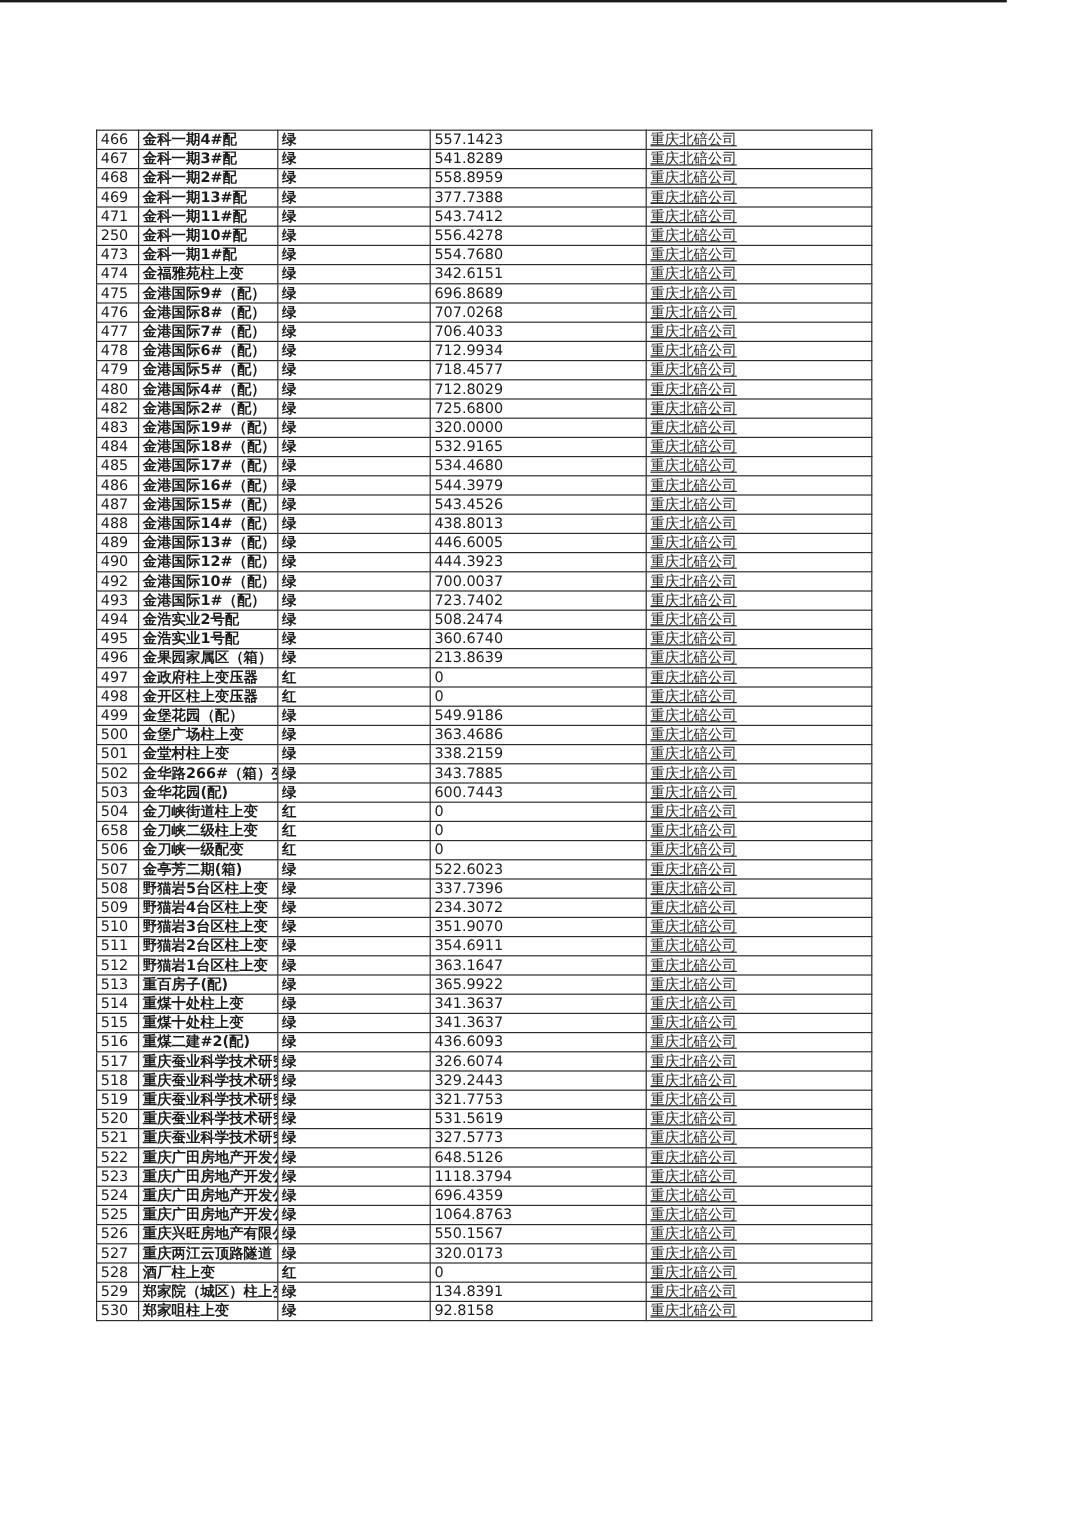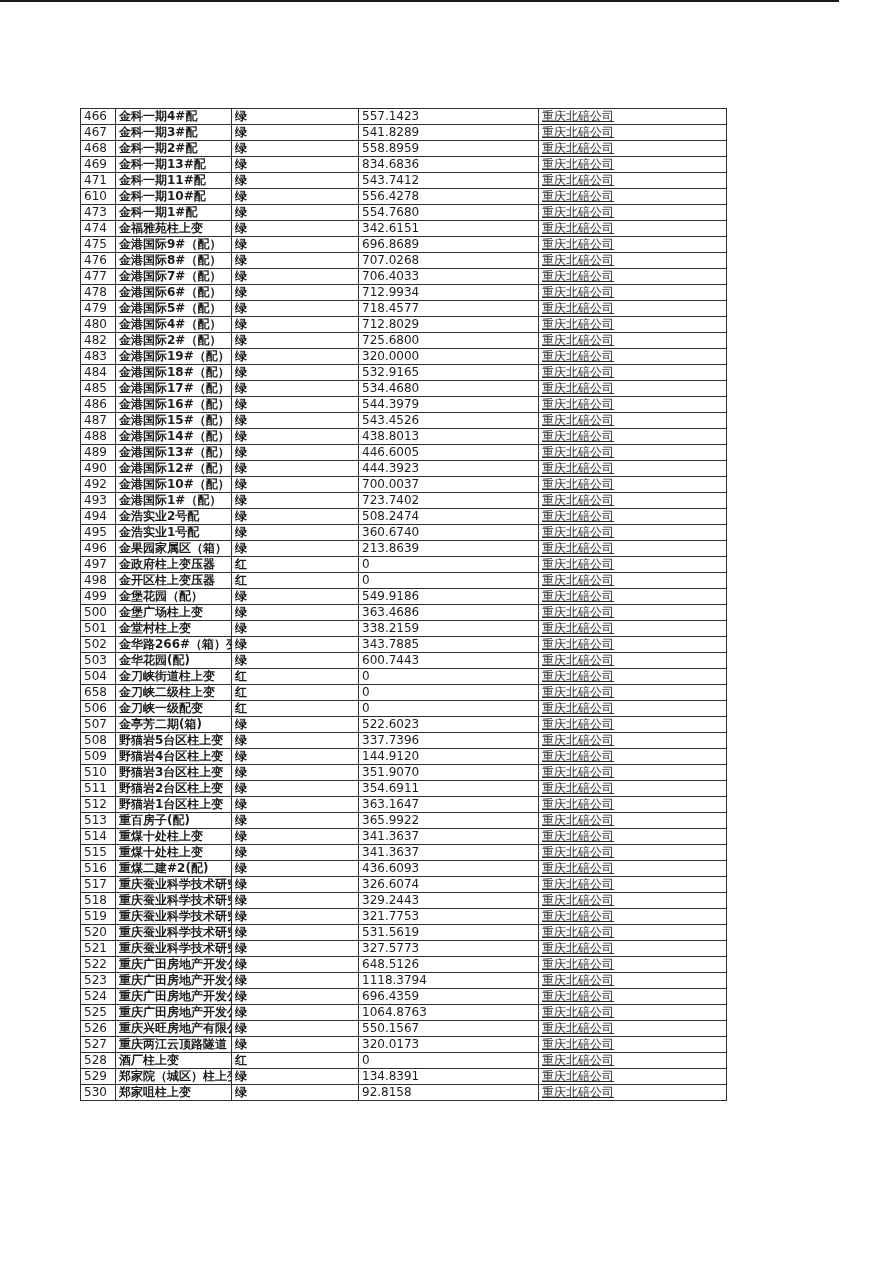--- a/index.html
+++ b/index.html
@@ -95,39 +95,39 @@
     <td class="c-value">558.8959</td>
     <td class="c-company">
       <span class="company-link">重庆北碚公司</span>
     </td>
   </tr>
 
   <tr>
     <td class="c-num">469</td>
     <td class="c-name">金科一期13#配</td>
     <td class="c-status">绿</td>
-    <td class="c-value">834.6836</td>
+    <td class="c-value">377.7388</td>
     <td class="c-company">
       <span class="company-link">重庆北碚公司</span>
     </td>
   </tr>
 
 
   <tr>
     <td class="c-num">471</td>
     <td class="c-name">金科一期11#配</td>
     <td class="c-status">绿</td>
     <td class="c-value">543.7412</td>
     <td class="c-company">
       <span class="company-link">重庆北碚公司</span>
     </td>
   </tr>
 
   <tr>
-    <td class="c-num">610</td>
+    <td class="c-num">250</td>
     <td class="c-name">金科一期10#配</td>
     <td class="c-status">绿</td>
     <td class="c-value">556.4278</td>
     <td class="c-company">
       <span class="company-link">重庆北碚公司</span>
     </td>
   </tr>
 
   <tr>
     <td class="c-num">473</td>
@@ -468,21 +468,21 @@
     <td class="c-value">337.7396</td>
     <td class="c-company">
       <span class="company-link">重庆北碚公司</span>
     </td>
   </tr>
 
   <tr>
     <td class="c-num">509</td>
     <td class="c-name">野猫岩4台区柱上变</td>
     <td class="c-status">绿</td>
-    <td class="c-value">144.9120</td>
+    <td class="c-value">234.3072</td>
     <td class="c-company">
       <span class="company-link">重庆北碚公司</span>
     </td>
   </tr>
 
   <tr>
     <td class="c-num">510</td>
     <td class="c-name">野猫岩3台区柱上变</td>
     <td class="c-status">绿</td>
     <td class="c-value">351.9070</td>

